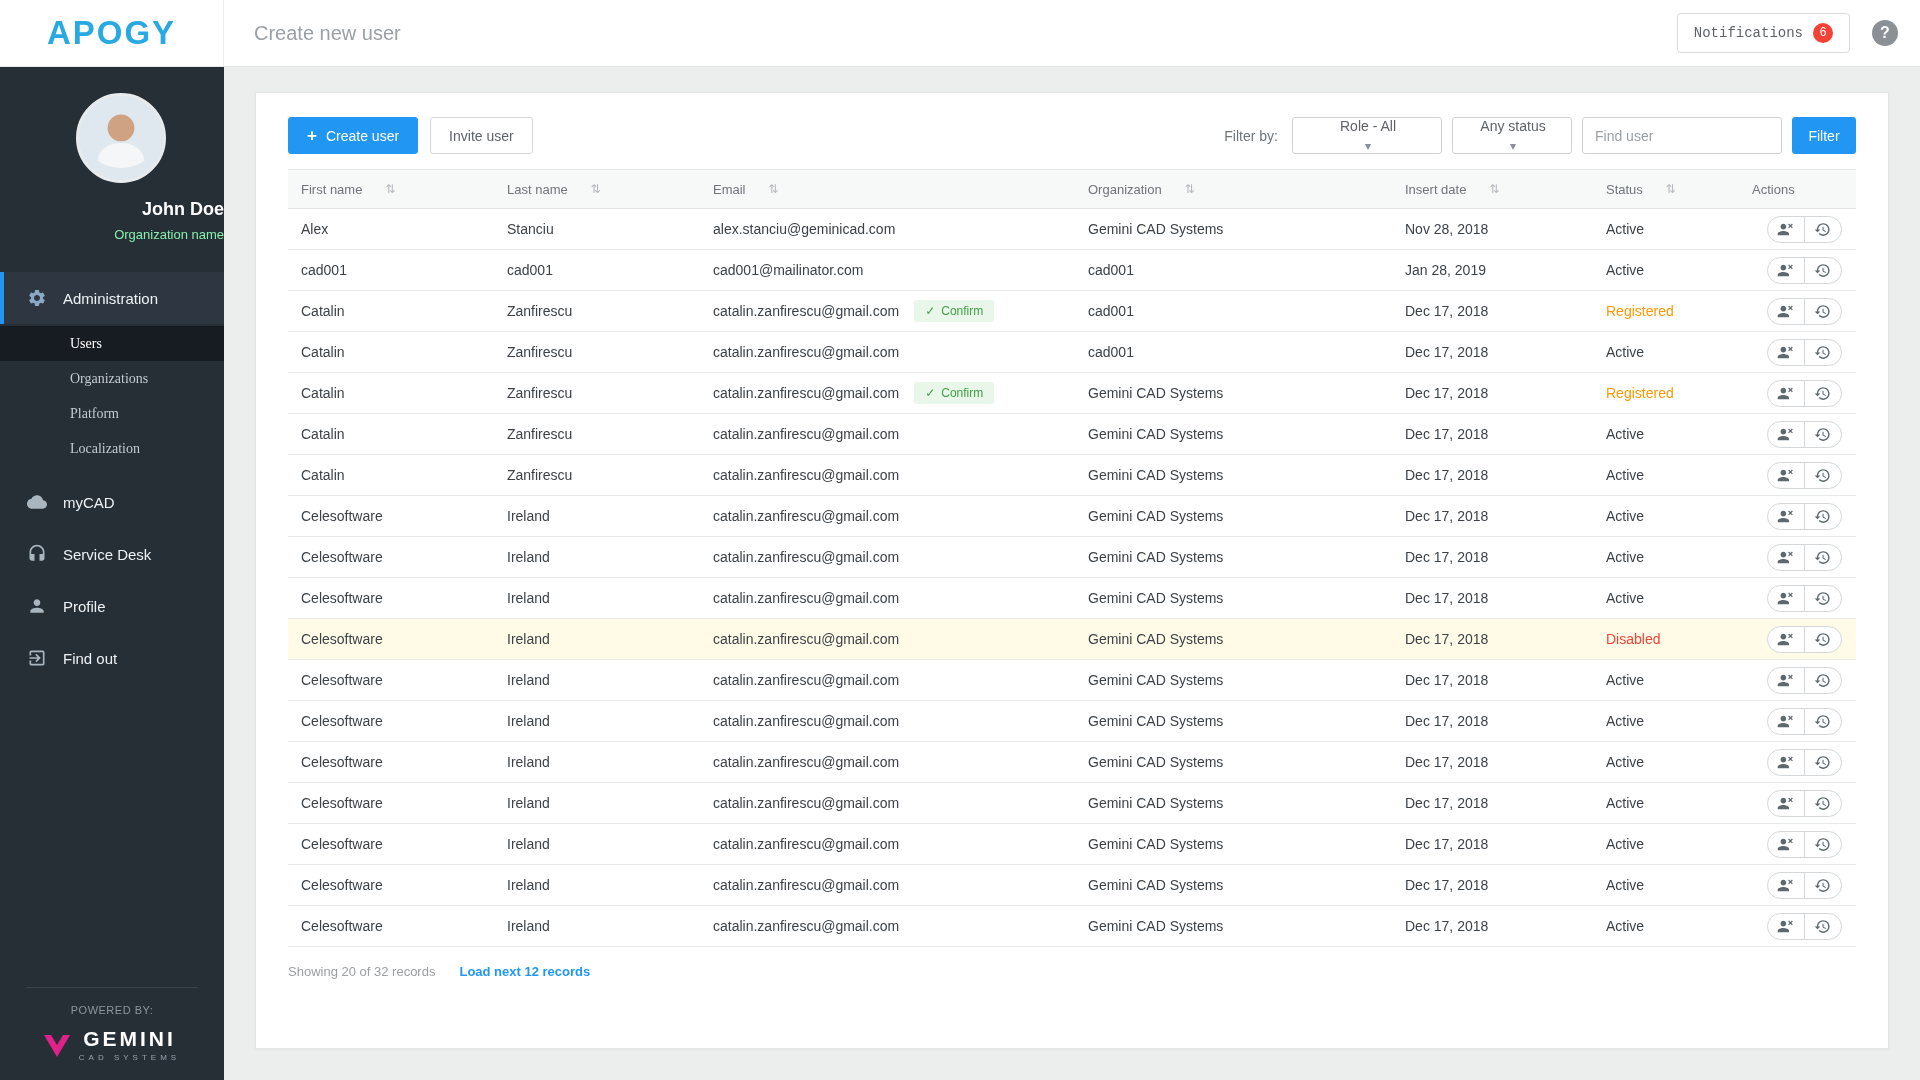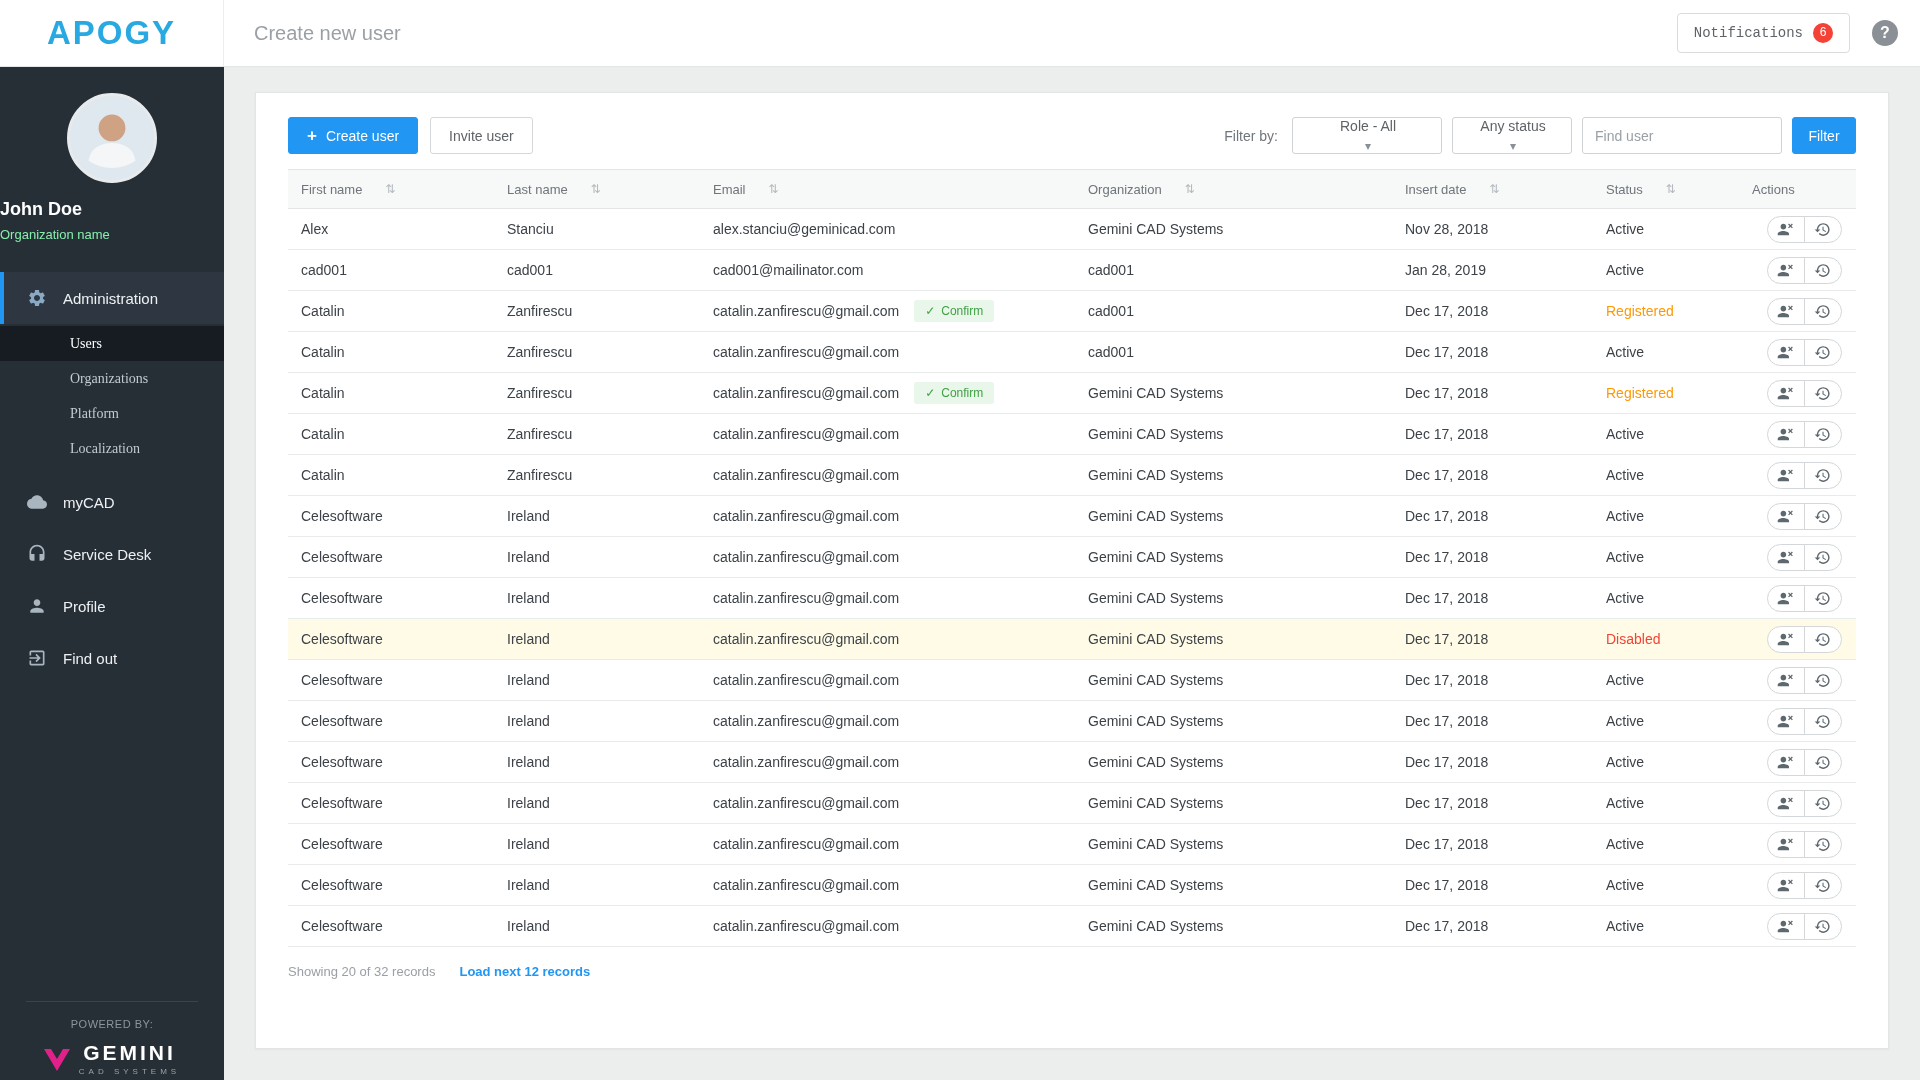--- a/index.html
+++ b/index.html
@@ -10,36 +10,36 @@
   .logo-area { width:224px; height:100%; display:flex; align-items:center; justify-content:center; border-right:1px solid #eceeee; }
   .logo-text { font-size:33px; font-weight:800; letter-spacing:2px; color:var(--logo-blue,#29a9e1); }
   .topbar-title { padding-left:30px; font-size:20px; color:#9aa0a5; }
   .topbar-right { margin-left:auto; display:flex; align-items:center; padding-right:22px; gap:22px; }
   .notif-btn { display:flex; align-items:center; gap:10px; height:40px; padding:0 16px; background:#fff; border:1px solid #d9dcde; border-radius:4px; font-size:14px; color:#5f6368; cursor:pointer; font-family:Liberation Mono, monospace; }
   .notif-badge { width:20px; height:20px; border-radius:50%; background:var(--badge-red,#f44336); color:#fff; font-size:12px; display:flex; align-items:center; justify-content:center; }
   .help-icon { width:26px; height:26px; border-radius:50%; background:#8a9096; color:#fff; font-size:16px; font-weight:bold; display:flex; align-items:center; justify-content:center; cursor:pointer; }
 
   
   .sidebar { position:absolute; top:67px; left:0; width:224px; height:1013px; background:var(--sidebar-bg,#262e36); color:#eceff1; }
-  .profile { text-align:left; padding-top:26px; }
+  .profile { text-align:right; padding-top:26px;padding-left:18px; }
   .avatar { width:90px; height:90px; border-radius:50%; border:3px solid #e8ebed; overflow:hidden; margin:0 auto; background:#dfe8ee; }
   .avatar svg { display:block; }
   .user-name { margin-top:16px; font-size:18px; font-weight:bold; color:#ffffff; }
   .user-org { margin-top:7px; font-size:13px; color:#86efac; }
   nav { margin-top:30px; }
   .nav-item { height:52px; display:flex; align-items:center; gap:16px; padding-left:27px; font-size:15px; color:#eef1f3; cursor:pointer; position:relative; }
   .nav-item svg { flex:0 0 auto; }
   .nav-admin { background:var(--sidebar-admin-bg,#2e3741); }
   .nav-admin::before { content:""; position:absolute; left:0; top:0; bottom:0; width:4px; background:var(--accent,#2196f3); }
   .subnav { padding:2px 0 10px; }
   .sub-item { height:35px; display:flex; align-items:center; padding-left:70px; font-size:14px; color:#c3cbd1; cursor:pointer;font-family:Liberation Serif, serif; }
   .sub-item.active { background:var(--sidebar-selected-bg,#161c21); color:#ffffff; }
   .icon-fill { fill:#a9b6bf; }
   .icon-admin { fill:#8aa9c4; }
-  .sidebar-footer { position:absolute; bottom:4px; left:0; width:100%; text-align:center; }
+  .sidebar-footer { position:absolute; bottom:18px; left:0; width:100%; text-align:center; }
   .side-divider { border-top:1px solid #3a434c; margin:0 26px 16px; }
   .powered { font-size:11px; letter-spacing:0.5px; color:#8d969e; }
   .gemini { margin-top:12px; display:flex; align-items:center; justify-content:center; gap:9px; }
   .gemini-v { width:26px; height:24px; }
   .gemini-name { font-size:21px; font-weight:800; letter-spacing:3px; color:#ffffff; line-height:1; }
   .gemini-sub { font-size:8px; letter-spacing:4px; color:#9aa4ac; margin-top:4px; text-align:left; }
 
   
   .main { position:absolute; top:67px; left:224px; width:1696px; height:1013px; background:#eceeee; }
   .card { position:absolute; top:25px; left:31px; width:1634px; height:957px; background:#fff; border:1px solid #e2e4e5; box-shadow:0 1px 2px rgba(0,0,0,0.04); }

